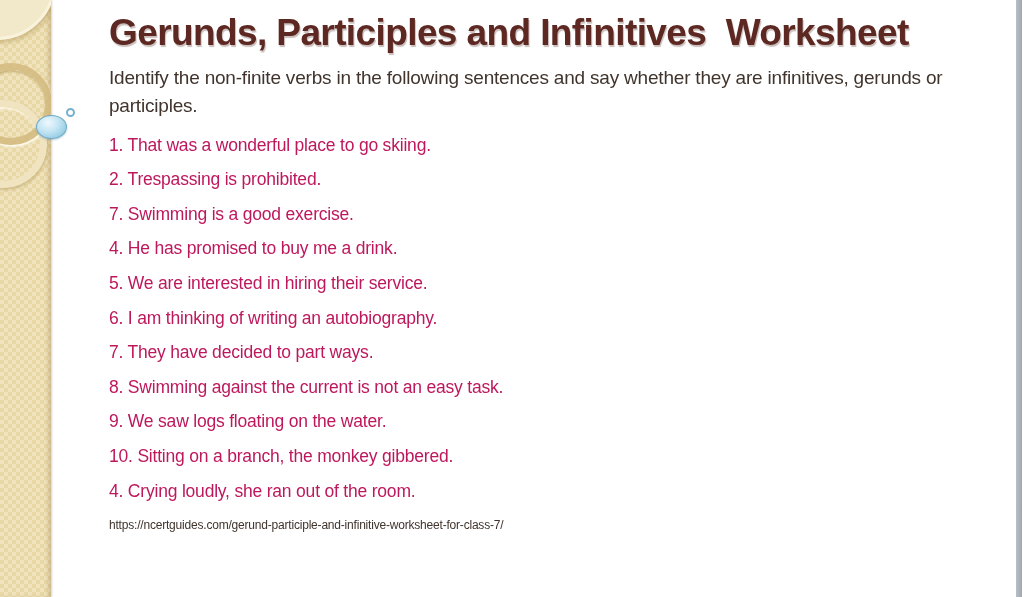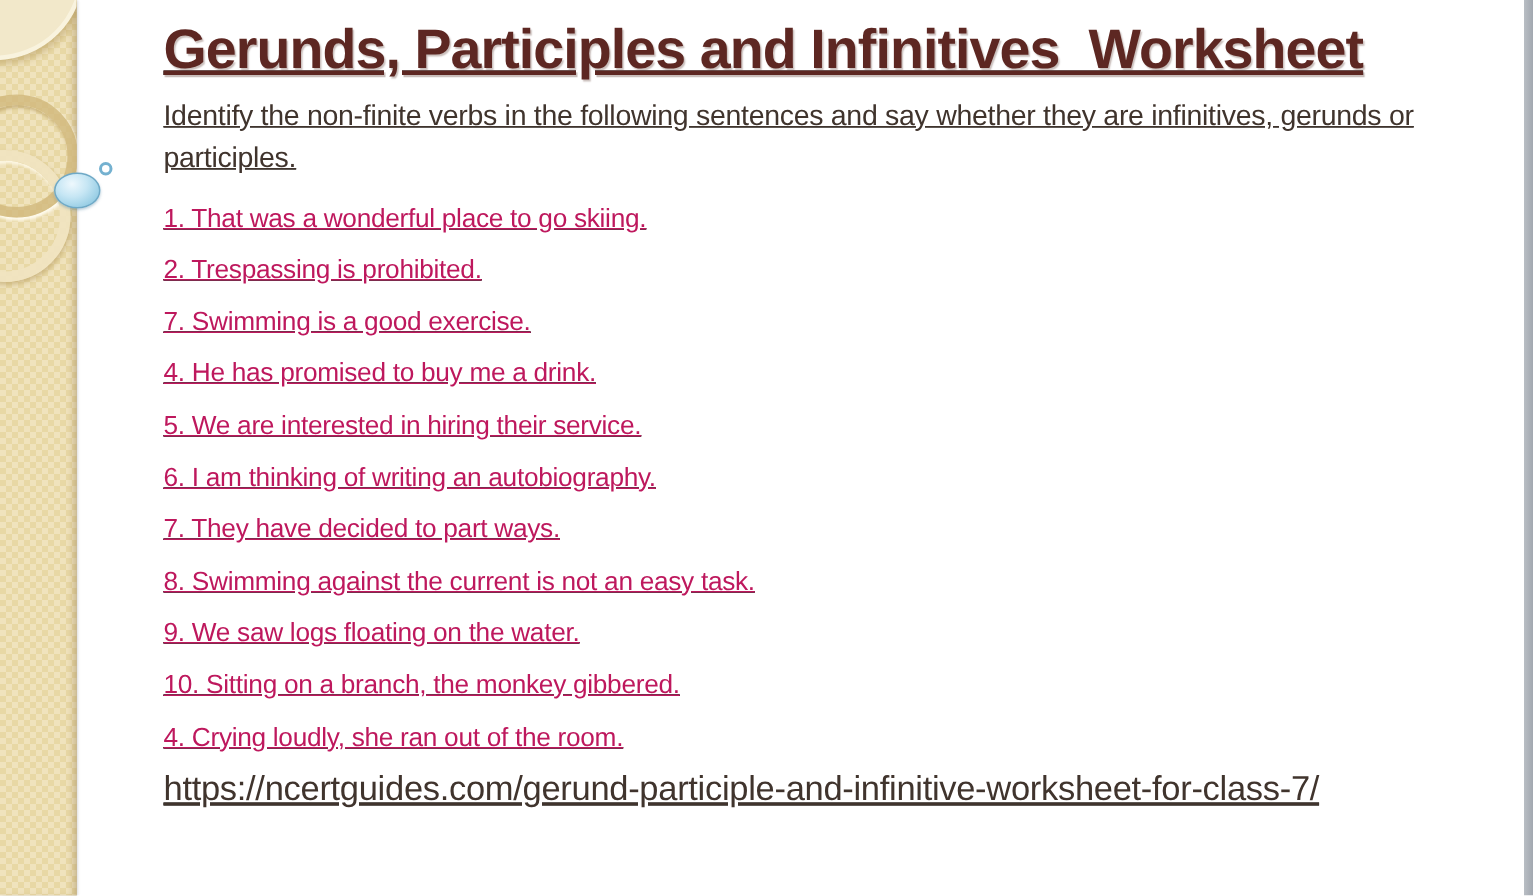--- a/index.html
+++ b/index.html
@@ -1,15 +1,15 @@
 <!DOCTYPE html>
 <html><head>
 <meta charset="utf-8">
 <style>
-  * { box-sizing: border-box; text-decoration: underline; }
+  * { box-sizing: border-box; }
   html, body { margin: 0; padding: 0; }
   body {
     font-family: "Liberation Sans", sans-serif;
     background: #ffffff;
   }
   .slide {
     position: relative;
     width: 1024px;
     height: 597px;
     background: #ffffff;
@@ -96,21 +96,21 @@
   .items { margin: 0; }
   .item {
     font-size: 17.5px;
     line-height: 34.6px;
     height: 34.6px;
     letter-spacing: -0.2px;
     color: #be185d;
     white-space: nowrap;
   }
   .url {
-    font-size: 23px;
+    font-size: 12px;
     line-height: 34.6px;
     letter-spacing: -0.2px;
     color: #40342d;
     white-space: nowrap;
   }
 
   
   .scrollbar {
     position: absolute;
     left: 1016px; top: 0;

